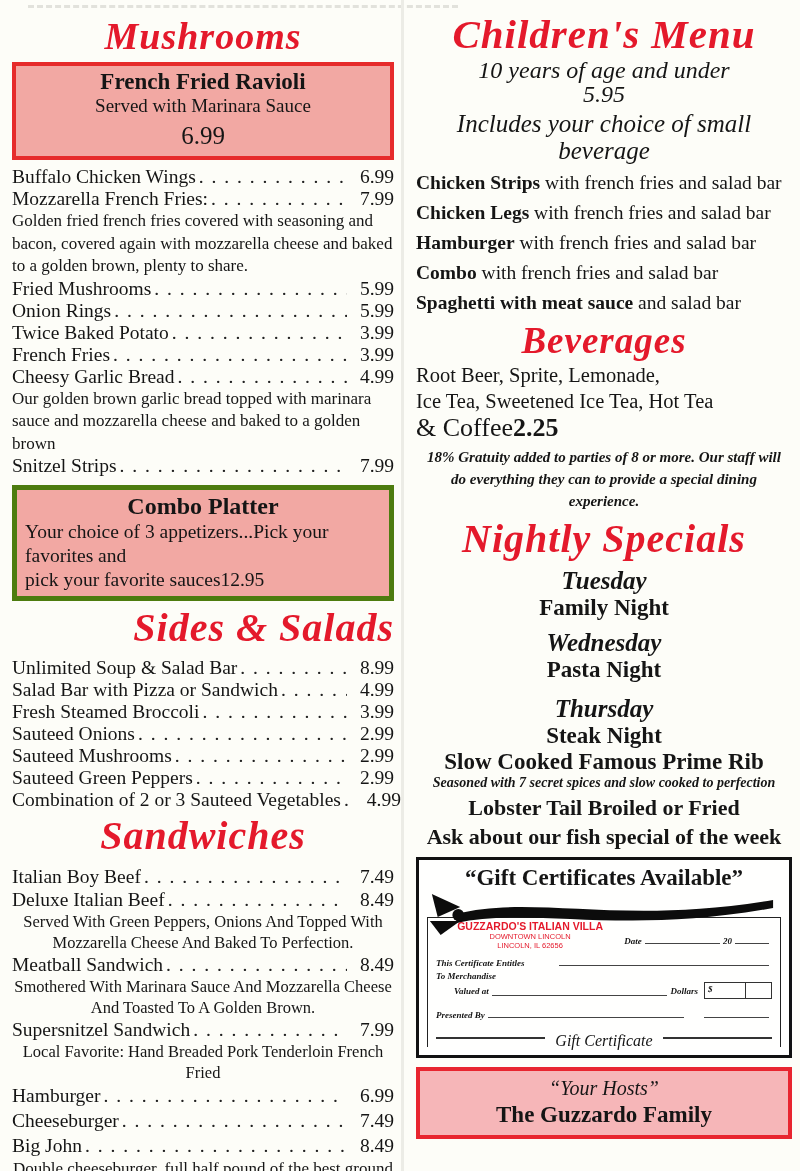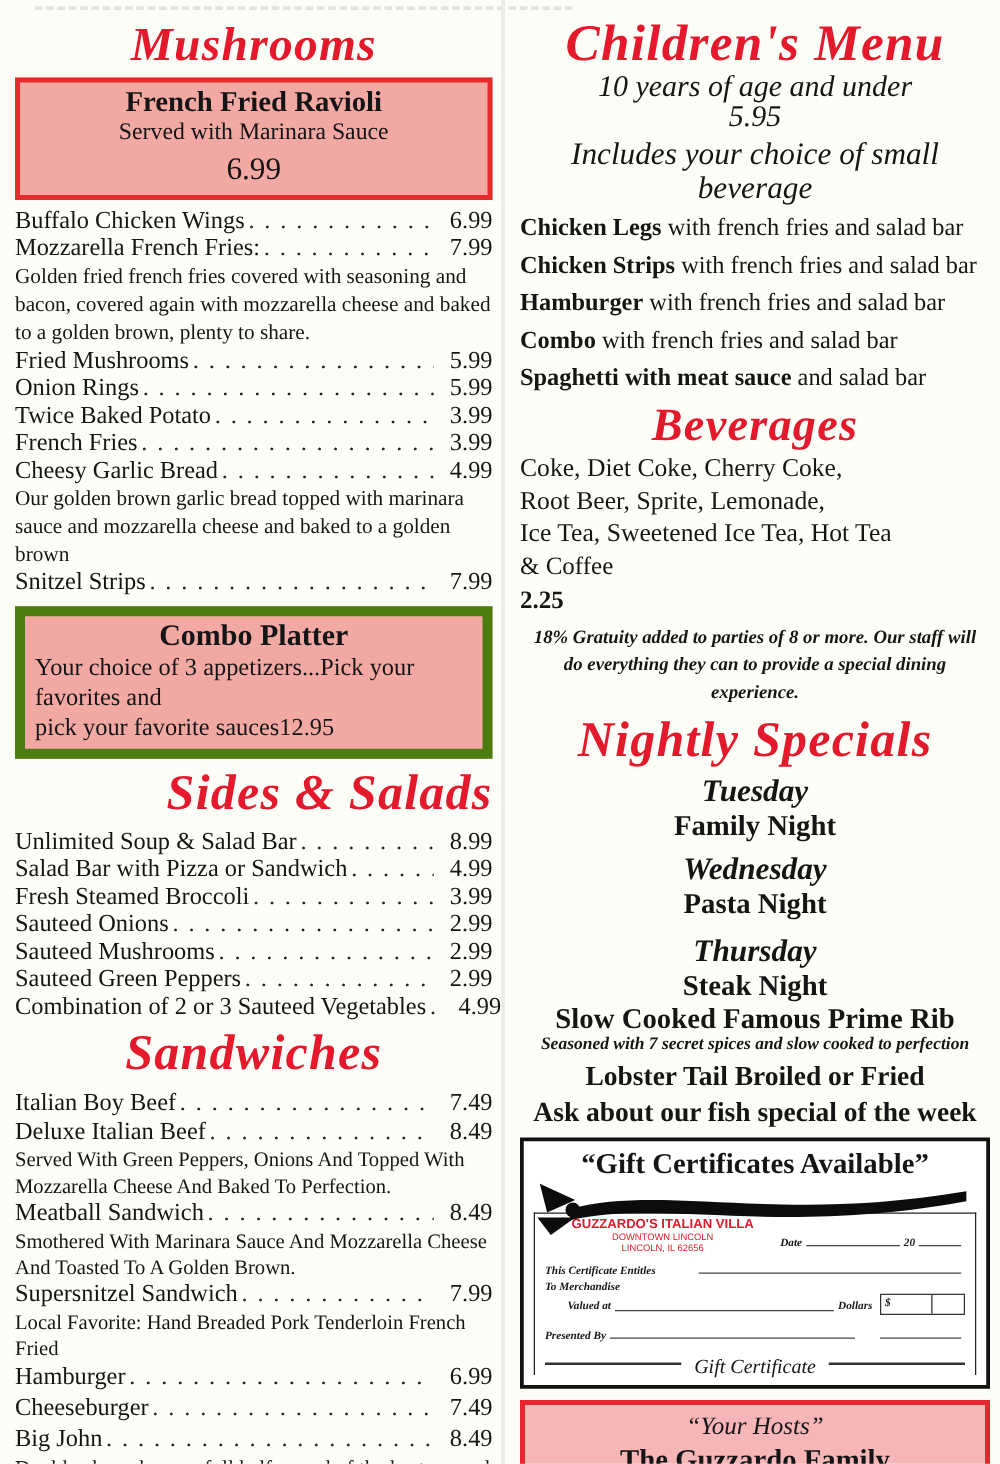--- a/index.html
+++ b/index.html
@@ -34,36 +34,36 @@
   .pinkbox .bp{font-size:25px;line-height:28px;margin-top:5px;font-weight:normal;}
 
   .items{margin-top:6px;}
   .mrow{display:flex;align-items:baseline;font-size:19.5px;line-height:22px;}
   .srow{line-height:23px;}
   .mrow .nm{white-space:nowrap;}
   .mrow .dots{flex:1;overflow:hidden;white-space:nowrap;margin:0 3px;min-width:10px;}
   .mrow .dots::before{content:". . . . . . . . . . . . . . . . . . . . . . . . . . . . . . . . . . . . . . . . . . . . .";letter-spacing:1.5px;color:#222;}
   .mrow .pr{white-space:nowrap;min-width:44px;text-align:right;}
   .idesc{font-size:17px;line-height:22.5px;}
-  .cdesc{font-size:16.5px;line-height:21px;}
+  .cdesc{font-size:16.5px;line-height:21px;text-align:center;}
 
   .combobox{
-    border:8px solid #4d7c0f;background:#f2a8a3;margin-top:8px;padding:2px 8px 4px;
+    border:5px solid #4d7c0f;background:#f2a8a3;margin-top:8px;padding:2px 8px 4px;
   }
   .combobox .ct{font-weight:bold;font-size:24px;line-height:28px;text-align:center;}
   .combobox .cl{font-size:19.5px;line-height:24px;}
   .combobox .crow{display:flex;align-items:baseline;font-size:19.5px;line-height:24px;}
 
   .c-sub{font-style:italic;font-size:24px;line-height:24px;text-align:center;}
   .c-bev{font-style:italic;font-size:25px;line-height:27px;text-align:center;margin-top:4px;}
   .c-item{font-size:19.5px;line-height:23px;margin-top:7px;}
   .c-item b{font-weight:bold;}
 
   .bev-line{font-size:20.5px;line-height:26px;}
-  .bev-row{display:flex;align-items:flex-start;font-size:20px;line-height:27px;flex-direction:column;}
+  .bev-row{display:flex;align-items:flex-end;font-size:26px;line-height:27px;}
   .bev-row .pr{font-weight:bold;}
 
   .gratuity{font-weight:bold;font-style:italic;font-size:15px;line-height:22px;text-align:center;margin-top:5px;padding:0 6px;}
 
   .day{font-family:"Liberation Serif",serif;font-style:italic;font-weight:bold;font-size:25px;line-height:28px;text-align:center;margin-top:5px;}
   .special{font-weight:bold;font-size:23px;line-height:26px;text-align:center;}
   .sp-note{font-weight:bold;font-style:italic;font-size:14px;line-height:16px;text-align:center;}
   .lobster{font-weight:bold;font-size:22px;line-height:28px;text-align:center;margin-top:3px;}
   .fish{font-weight:bold;font-size:22px;line-height:30px;text-align:center;}
 
@@ -252,30 +252,29 @@
 </div>
 
 <div class="col-right">
 
   <div class="script-h h-childrens">Children's Menu</div>
   <div class="c-sub">10 years of age and under</div>
   <div class="c-sub">5.95</div>
   <div class="c-bev">Includes your choice of small beverage</div>
 
   <div>
+    <div class="c-item"><b>Chicken Strips</b><span> with french fries and salad bar</span></div>
     <div class="c-item"><b>Chicken Legs</b><span> with french fries and salad bar</span></div>
-    <div class="c-item"><b>Chicken Strips</b><span> with french fries and salad bar</span></div>
     <div class="c-item"><b>Hamburger</b><span> with french fries and salad bar</span></div>
     <div class="c-item"><b>Combo</b><span> with french fries and salad bar</span></div>
     <div class="c-item"><b>Spaghetti with meat sauce</b><span> and salad bar</span></div>
   </div>
 
   <div class="script-h h-beverages">Beverages</div>
   <div>
-    <div class="bev-line">Coke, Diet Coke, Cherry Coke,</div>
     <div class="bev-line">Root Beer, Sprite, Lemonade,</div>
     <div class="bev-line">Ice Tea, Sweetened Ice Tea, Hot Tea</div>
     <div class="bev-row">
       <span class="nm">&amp; Coffee</span>
       <span class="dots"></span>
       <span class="pr">2.25</span>
     </div>
   </div>
 
   <div class="gratuity">18% Gratuity added to parties of 8 or more. Our staff will do everything they can to provide a special dining experience.</div>

